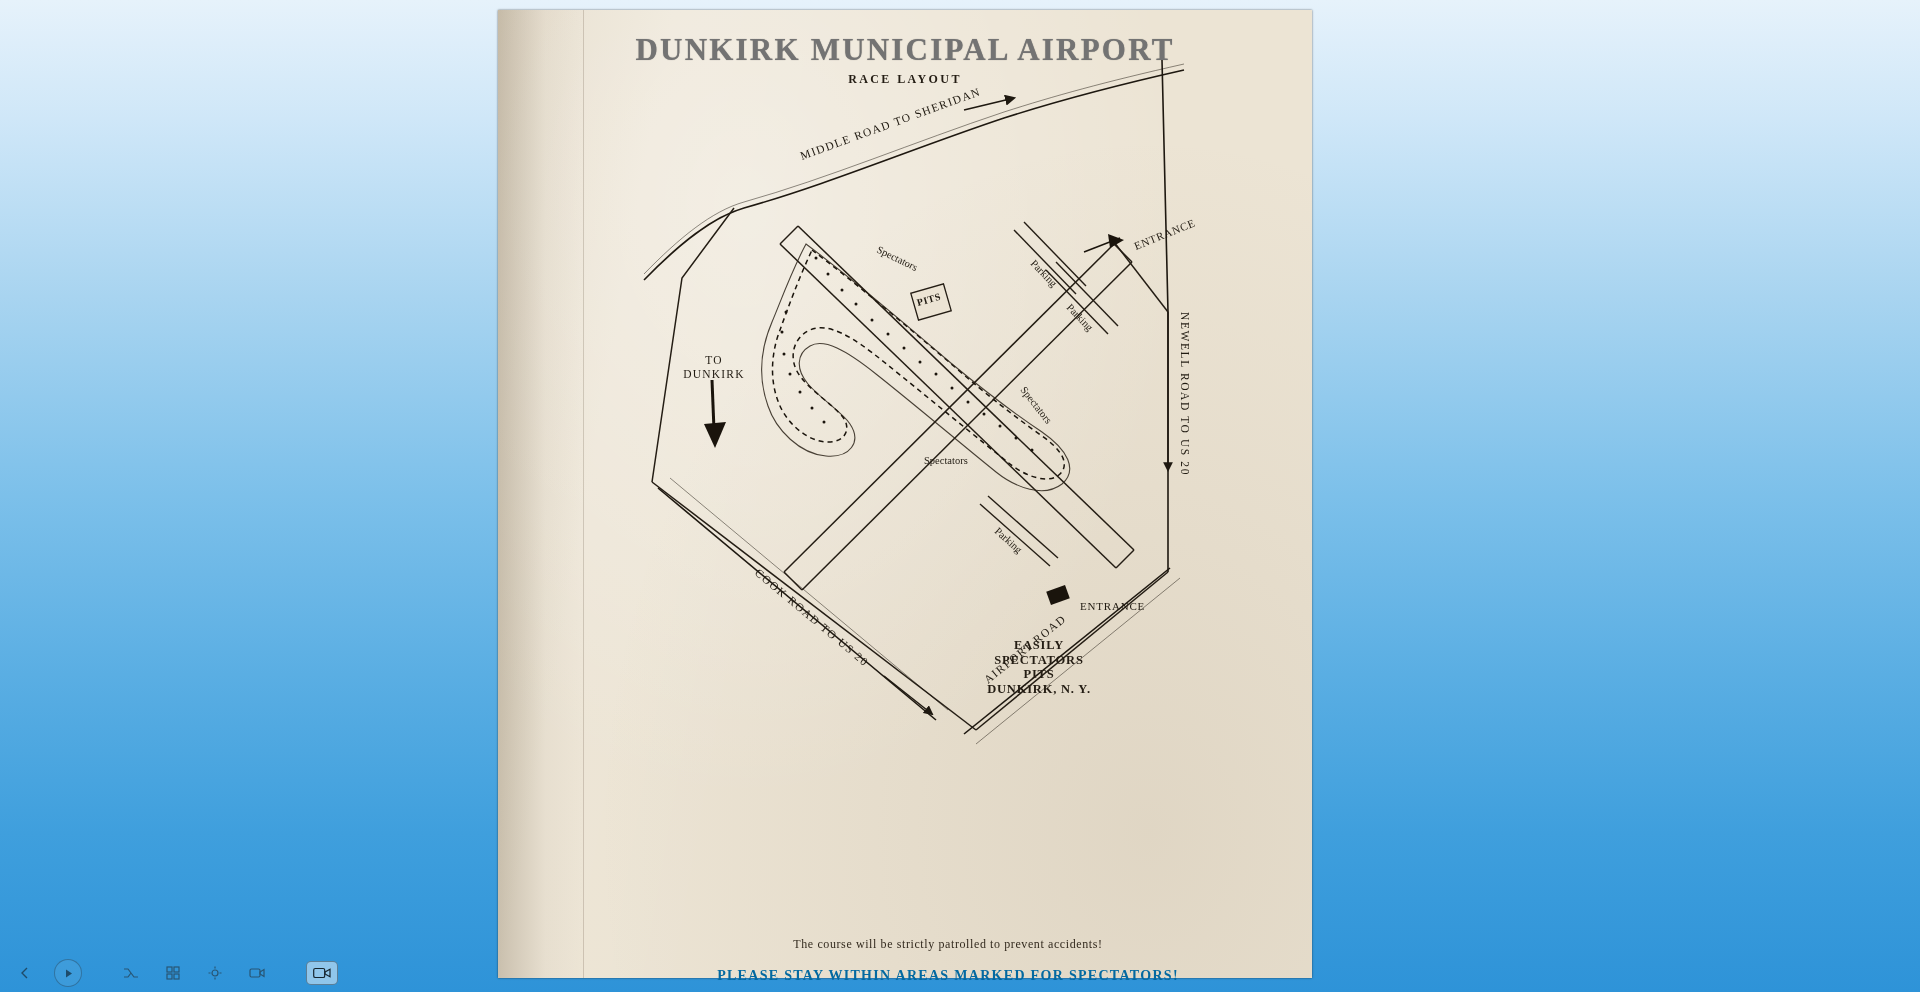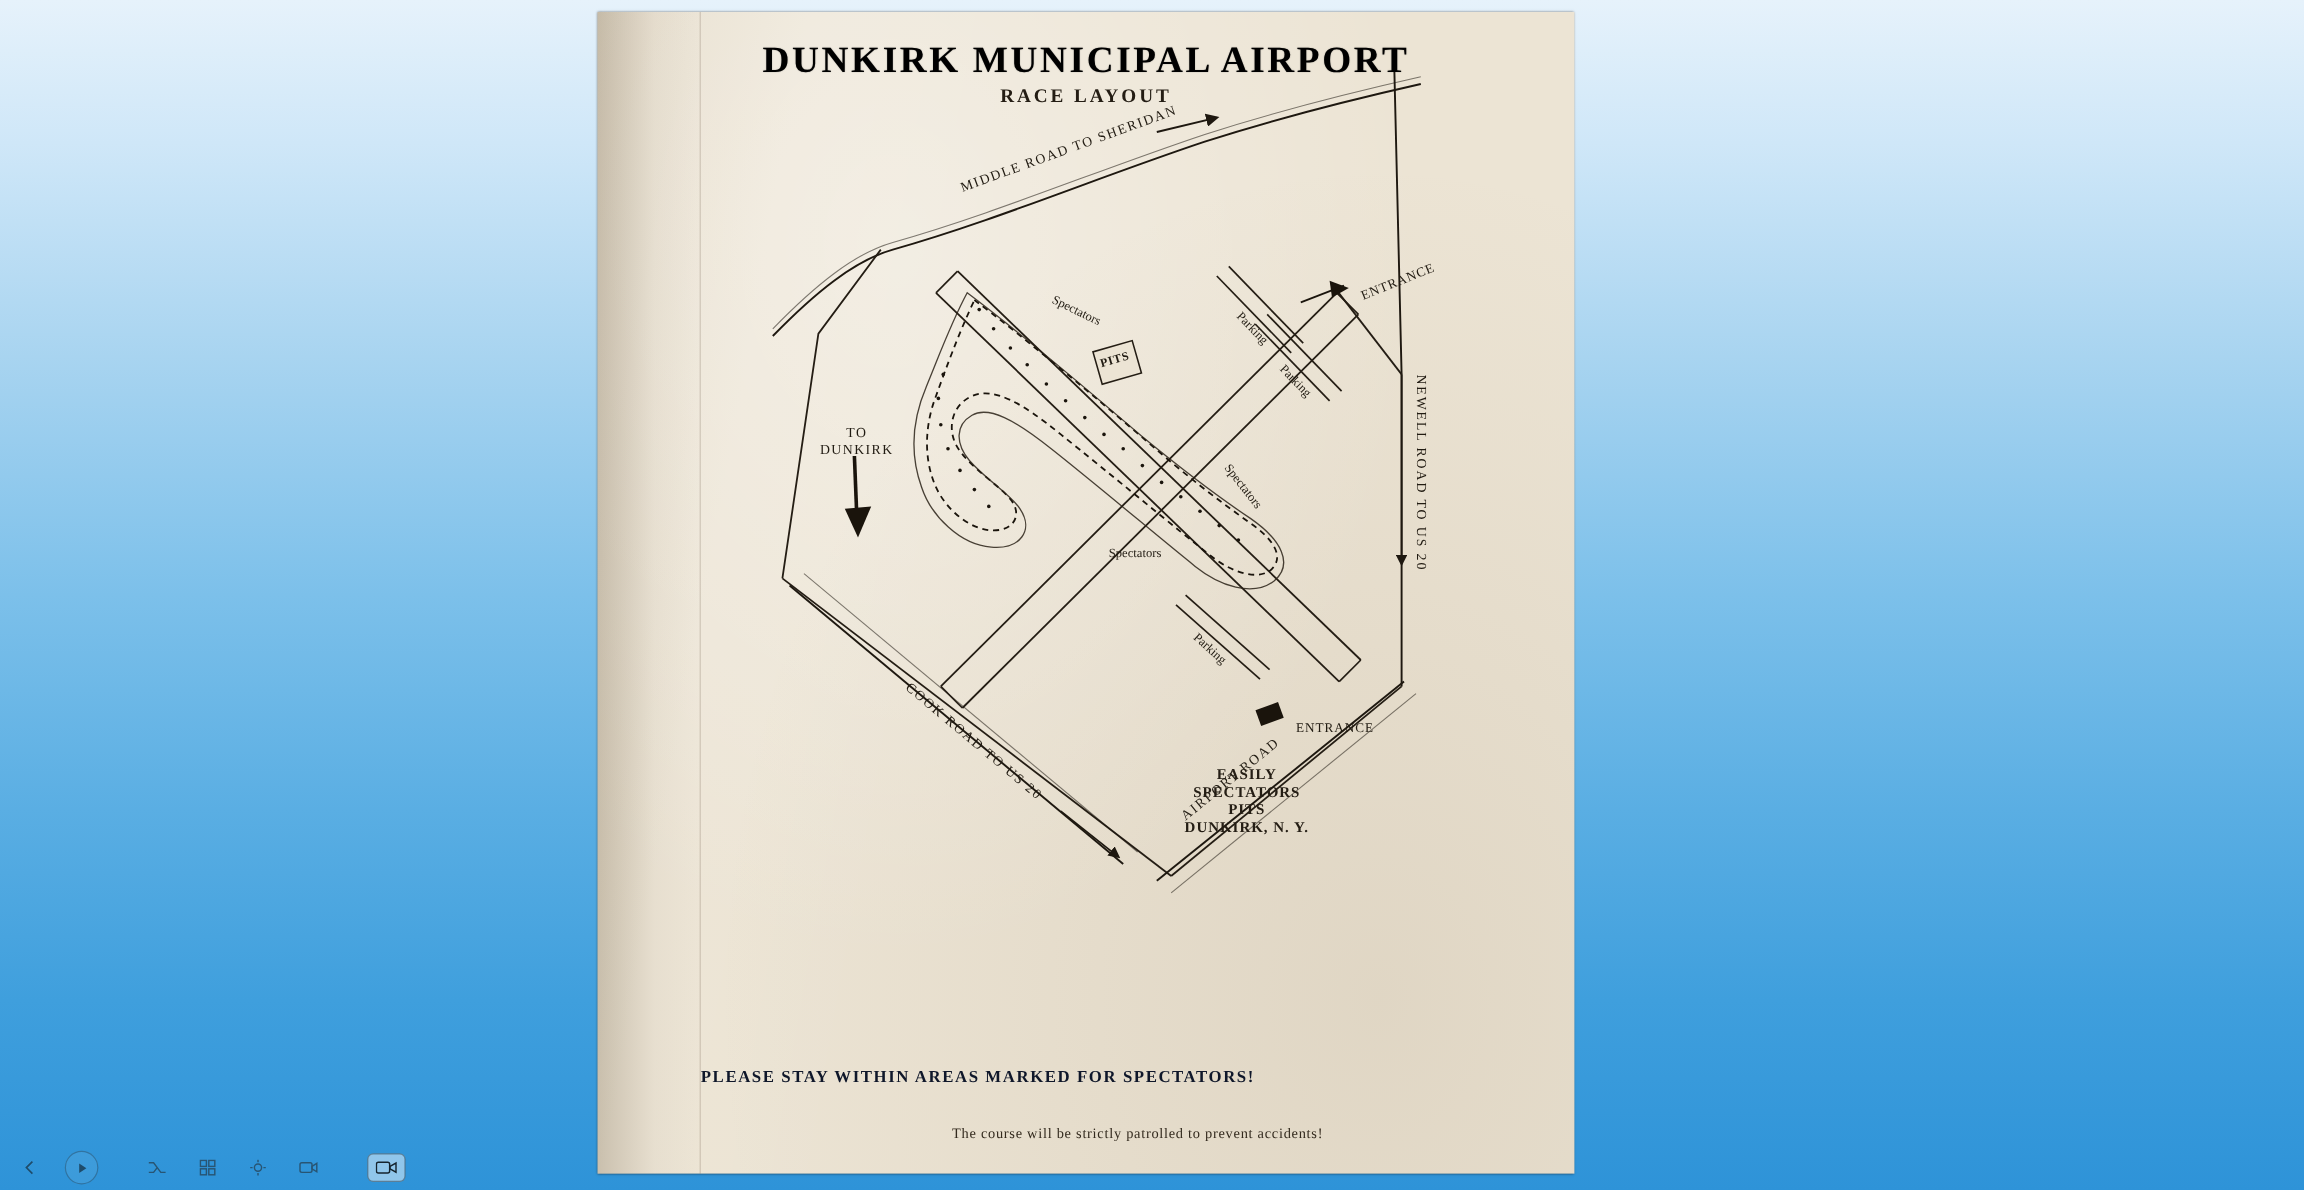--- a/index.html
+++ b/index.html
@@ -78,46 +78,46 @@
   
   .title {
     position: absolute;
     left: 0; right: 0;
     top: 22px;
     text-align: center;
     font-family: "Liberation Serif", serif;
     font-weight: bold;
     font-size: 31px;
     letter-spacing: 2.2px;
-    color: #000000;
+    color: #737373;
     text-shadow: 0 0 1px rgba(0,0,0,0.4);
   }
   .subtitle {
     position: absolute;
     left: 0; right: 0;
     top: 62px;
     text-align: center;
     font-family: "Liberation Serif", serif;
     font-weight: bold;
-    font-size: 16px;
+    font-size: 12px;
     letter-spacing: 2.4px;
     color: #241d14;
   }
 
   
   .footer1 {
     position: absolute;
     left: 86px; right: 0;
-    top: 881px;
-    text-align: left;
+    top: 958px;
+    text-align: center;
     font-family: "Liberation Serif", serif;
     font-weight: bold;
     font-size: 14px;
     letter-spacing: 1.3px;
-    color: #0f172a;
+    color: #0369a1;
   }
   .footer2 {
     position: absolute;
     left: 86px; right: 0;
     top: 927px;
     text-align: center;
     font-family: "Liberation Serif", serif;
     font-size: 12px;
     letter-spacing: 0.6px;
     color: #332a1e;

